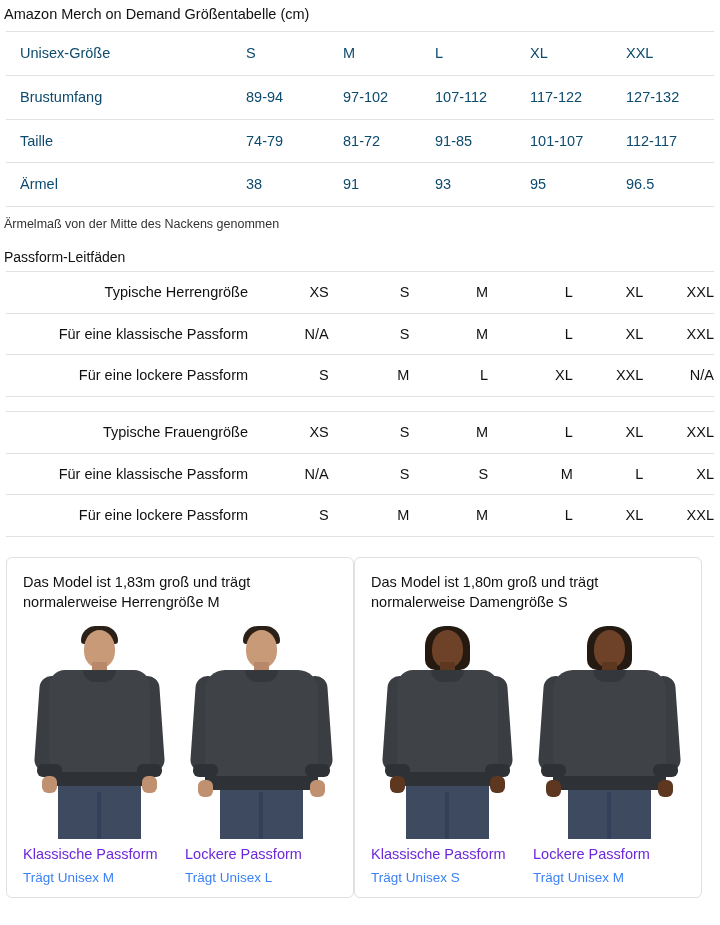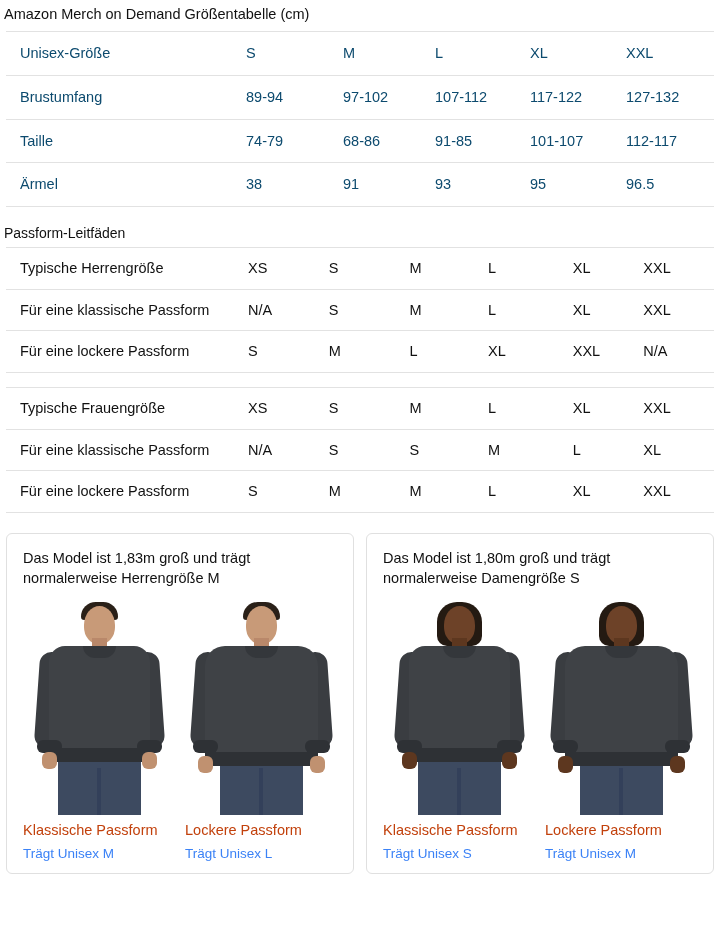--- a/index.html
+++ b/index.html
@@ -57,20 +57,21 @@
   .subhead {
     font-size: 14px;
     color: #111;
     padding: 18px 0 6px 4px;
   }
   .fit-table {
     border-collapse: collapse;
     width: 708px;
     margin: 0 0 0 6px;
     table-layout: fixed;
+    text-align: right;
   }
   .fit-table td {
     font-size: 14.5px;
     color: #111;
     padding: 12px 0 12px 0;
     border-top: 1px solid #e2e2e2;
     border-bottom: 1px solid #e2e2e2;
     vertical-align: middle;
     line-height: 1.15;
   }
@@ -78,21 +79,20 @@
     padding-left: 14px;
   }
   .fit-table tr:not(:last-child) td {
     border-bottom: none;
   }
   .gap {
     height: 14px;
   }
   .cards {
     display: flex;
-    gap: 12px;
     margin: 20px 0 0 6px;
     width: 708px;
     box-sizing: border-box;
   }
   .card {
     border: 1px solid #e0e0e0;
     border-radius: 6px;
     width: 348px;
     box-sizing: border-box;
     padding: 14px 16px 10px 16px;
@@ -237,21 +237,21 @@
     content: "";
     position: absolute;
     left: 39px;
     top: 10px;
     width: 4px;
     height: 47px;
     background: #33405a;
   }
   .model-label {
     font-size: 14.5px;
-    color: #c2410c;
+    color: #6d28d9;
     padding-top: 6px;
     line-height: 1.3;
   }
   .model-sub {
     font-size: 13.5px;
     color: #3b82f6;
     padding-top: 5px;
     line-height: 1.3;
   }
 </style>
@@ -284,36 +284,37 @@
         <td>Brustumfang</td>
         <td>89-94</td>
         <td>97-102</td>
         <td>107-112</td>
         <td>117-122</td>
         <td>127-132</td>
       </tr>
       <tr>
         <td>Taille</td>
         <td>74-79</td>
-        <td>68-86</td>
+        <td>81-72</td>
         <td>91-85</td>
         <td>101-107</td>
         <td>112-117</td>
       </tr>
       <tr>
         <td>Ärmel</td>
         <td>38</td>
         <td>91</td>
         <td>93</td>
         <td>95</td>
         <td>96.5</td>
       </tr>
     </tbody>
   </table>
 
+  <div class="note">Ärmelmaß von der Mitte des Nackens genommen</div>
 
   <div class="subhead">Passform-Leitfäden</div>
 
   <table class="fit-table">
     <colgroup>
       <col style="width:240px">
         <col style="width:80px">
         <col style="width:80px">
         <col style="width:78px">
         <col style="width:84px">

